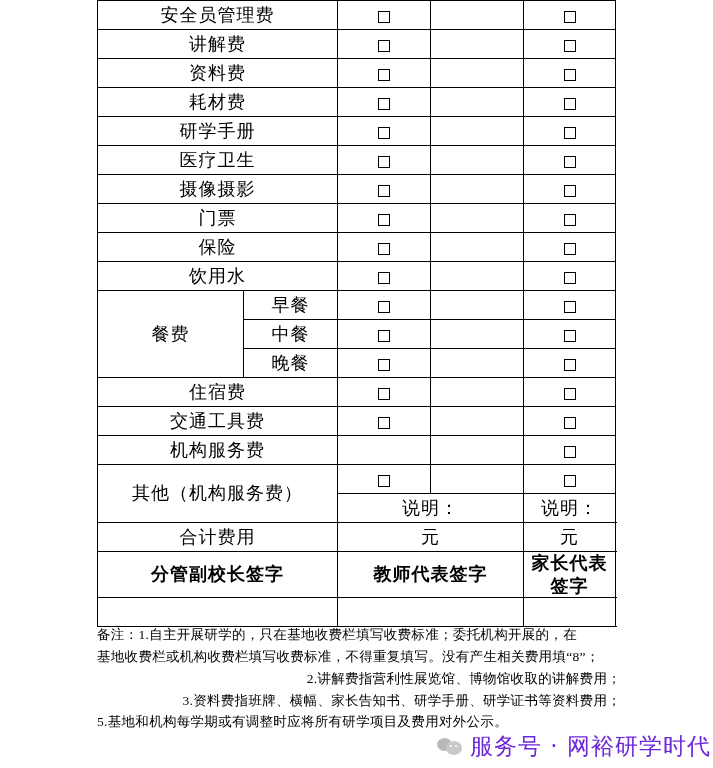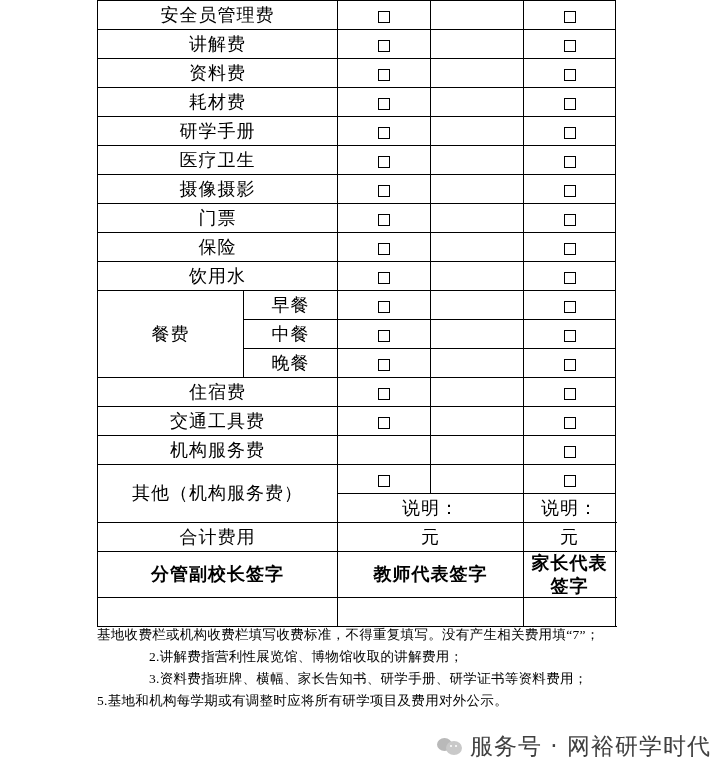--- a/index.html
+++ b/index.html
@@ -84,37 +84,38 @@
     font-size: 13.5px;
     line-height: 1.62;
     letter-spacing: 0.3px;
   }
   .fn-line { white-space: nowrap; }
   .fn-para {
     text-indent: 0;
   }
   .fn-indent {
     padding-left: 52px;
+    text-align: right;
   }
   .fn-hang {
     padding-left: 0;
   }
   .fn-wrap2 {
     padding-left: 0;
   }
 
   
   .watermark {
     position: absolute;
     left: 437px;
     top: 731px;
     display: flex;
     align-items: center;
     gap: 7px;
-    color: #404040;
+    color: #6d28d9;
     font-size: 23px;
     font-family: "DejaVu Sans", "Liberation Sans", sans-serif;
     letter-spacing: 1px;
     pointer-events: none;
     user-select: none;
   }
   .wm-icon {
     width: 26px;
     height: 22px;
     position: relative;
@@ -302,22 +303,25 @@
         <td colspan="2"></td>
         <td colspan="2"></td>
         <td colspan="2"></td>
       </tr>
 
     </tbody>
   </table>
 </div>
 
 <div class="footnotes">
+  <div class="fn-line fn-para">
+    <span>备注：</span><span>1.</span><span>自主开展研学的，只在基地收费栏填写收费标准；委托机构开展的，在</span>
+  </div>
   <div class="fn-line fn-wrap2">
-    <span>基地收费栏或机构收费栏填写收费标准，不得重复填写。没有产生相关费用填“7”；</span>
+    <span>基地收费栏或机构收费栏填写收费标准，不得重复填写。没有产生相关费用填“8”；</span>
   </div>
   <div class="fn-line fn-indent">
     <span>2.</span><span>讲解费指营利性展览馆、博物馆收取的讲解费用；</span>
   </div>
   <div class="fn-line fn-indent">
     <span>3.</span><span>资料费指班牌、横幅、家长告知书、研学手册、研学证书等资料费用；</span>
   </div>
   <div class="fn-line fn-hang">
     <span>5.</span><span>基地和机构每学期或有调整时应将所有研学项目及费用对外公示。</span>
   </div>

